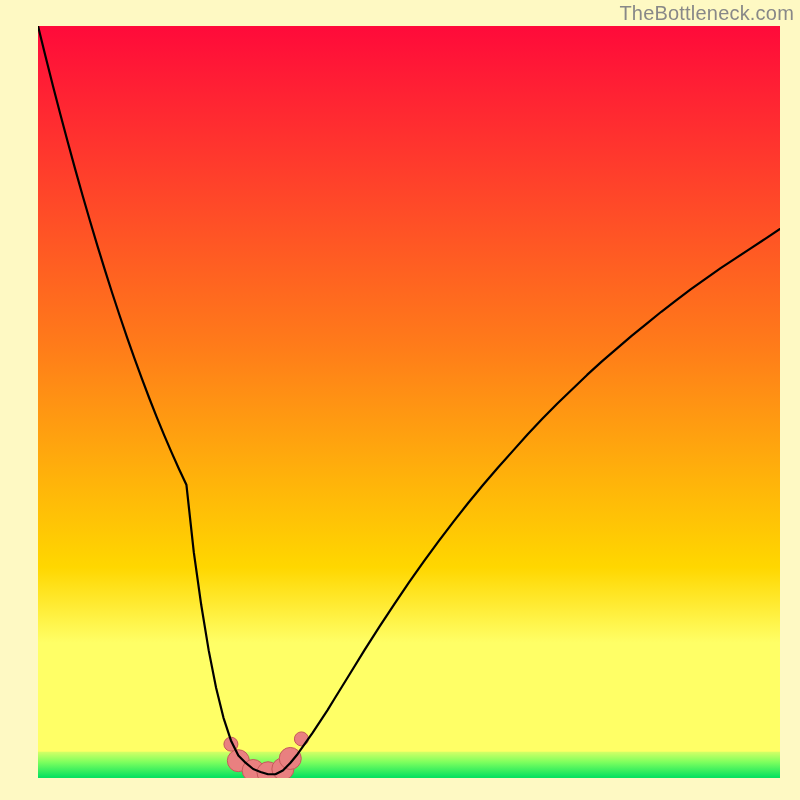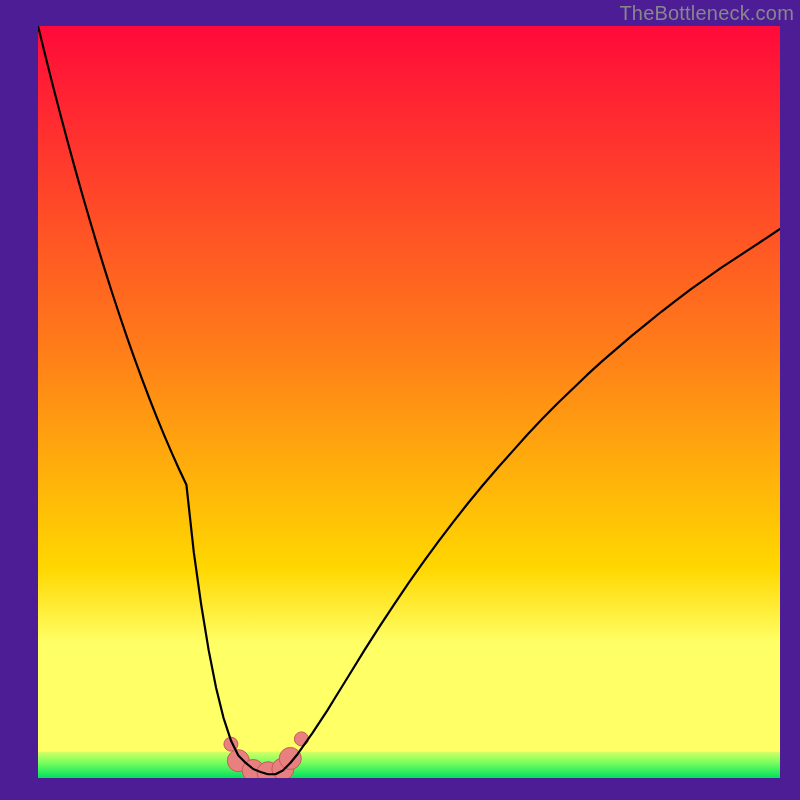--- a/index.html
+++ b/index.html
@@ -10,21 +10,21 @@
     background: #000;
     overflow: hidden;
     font-family: Arial, Helvetica, sans-serif;
   }
   .frame {
     position: absolute;
     left: 0;
     top: 0;
     width: 800px;
     height: 800px;
-    background: #4c1d95;
+    background: #fef9c3;
   }
   .plot {
     position: absolute;
     box-sizing: border-box;
   }
   .watermark {
     position: absolute;
     top: 2px;
     right: 6px;
     color: #888;

